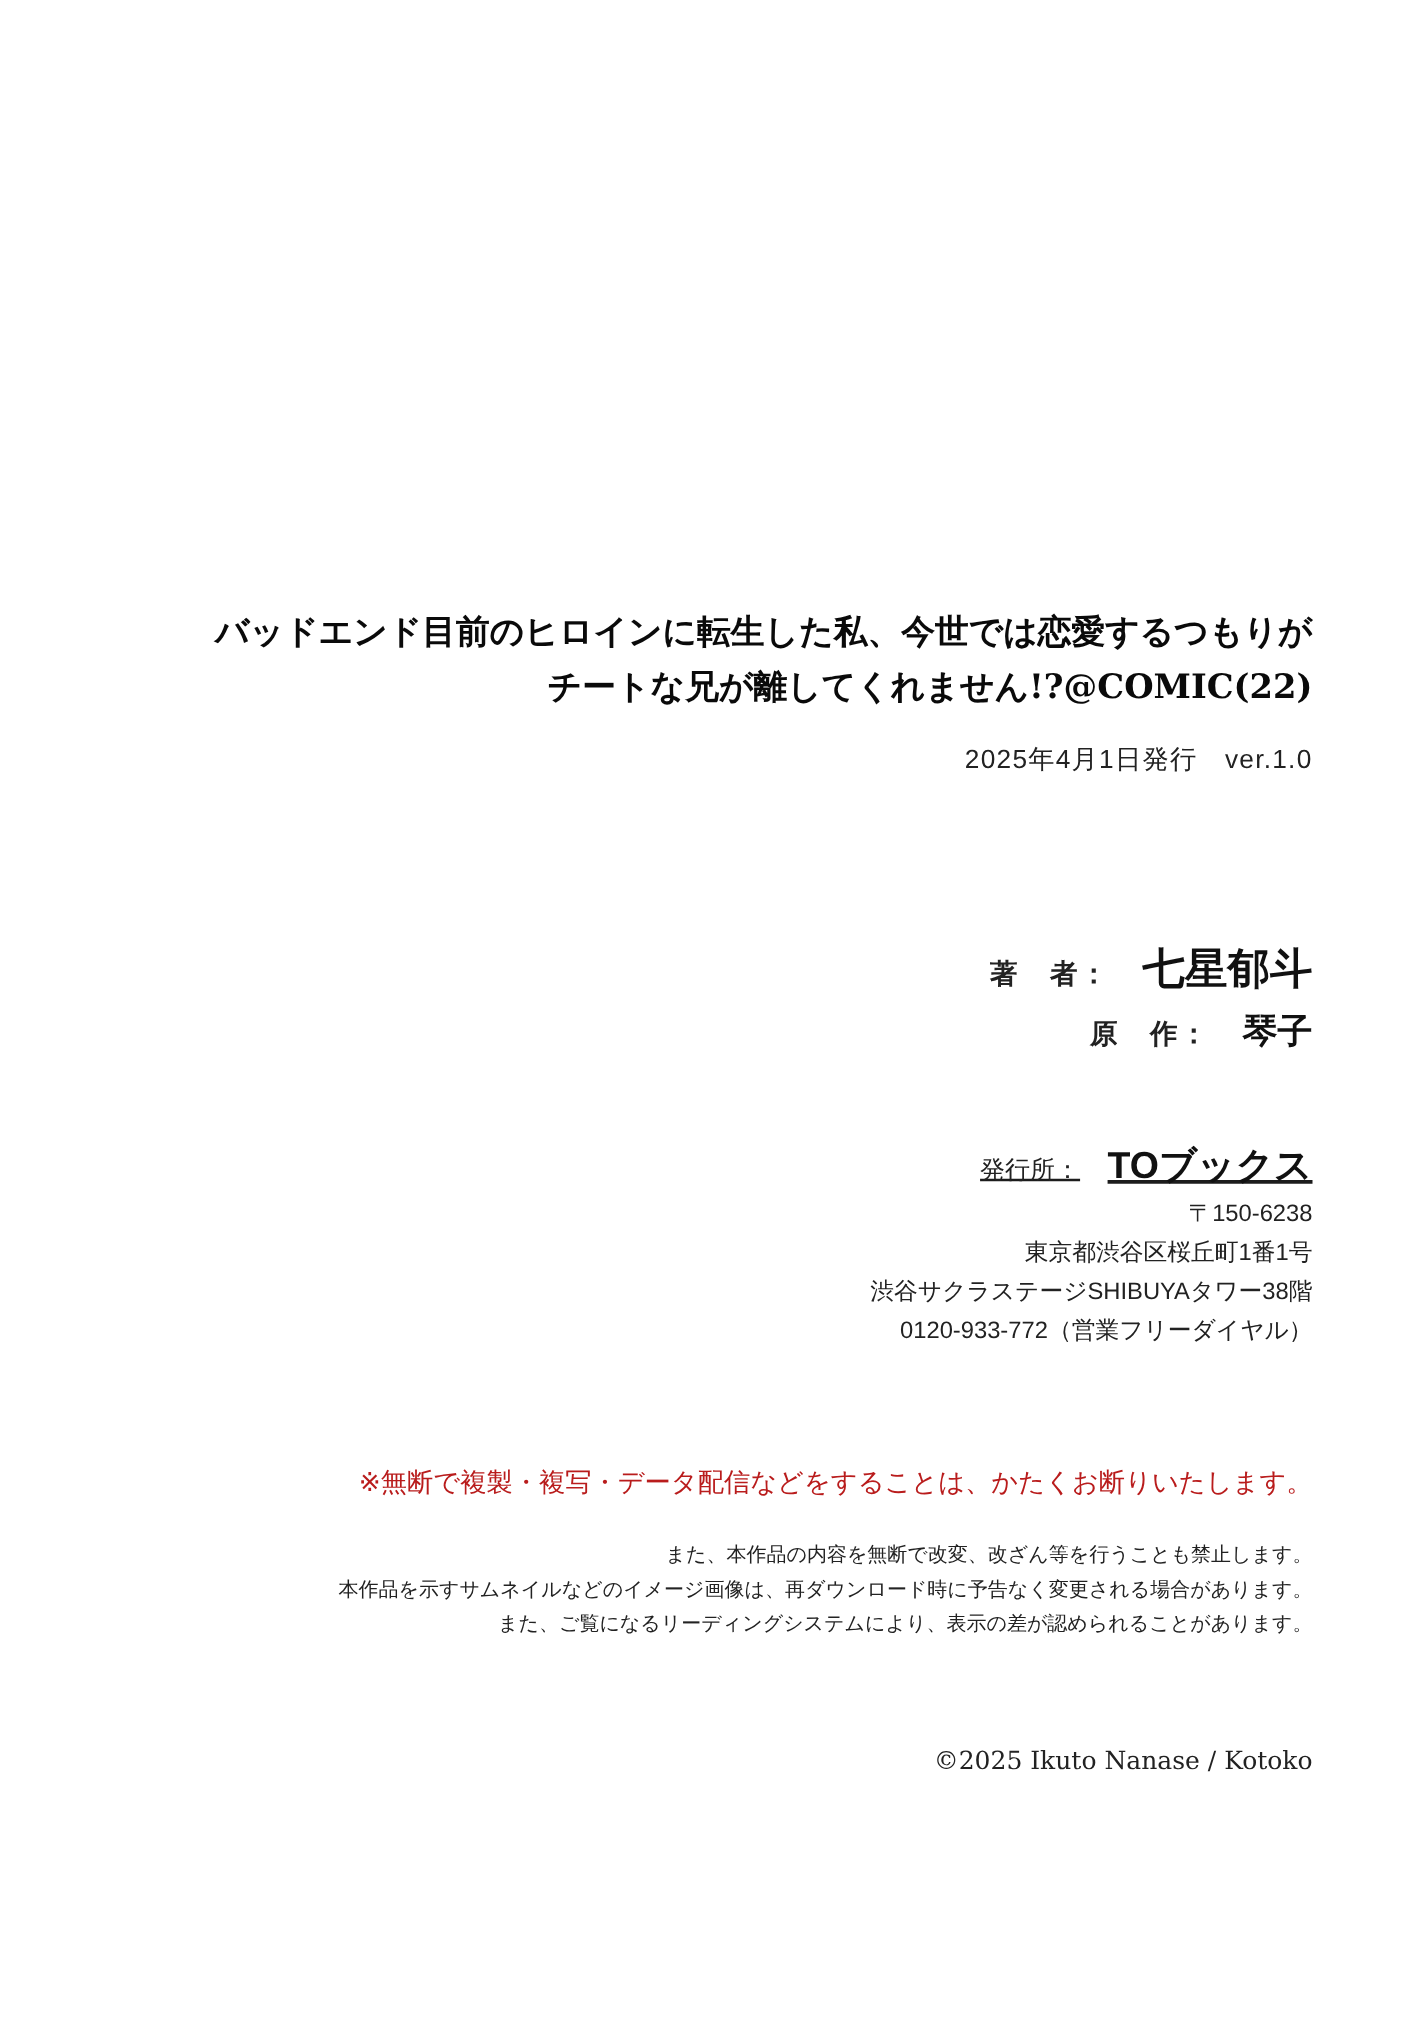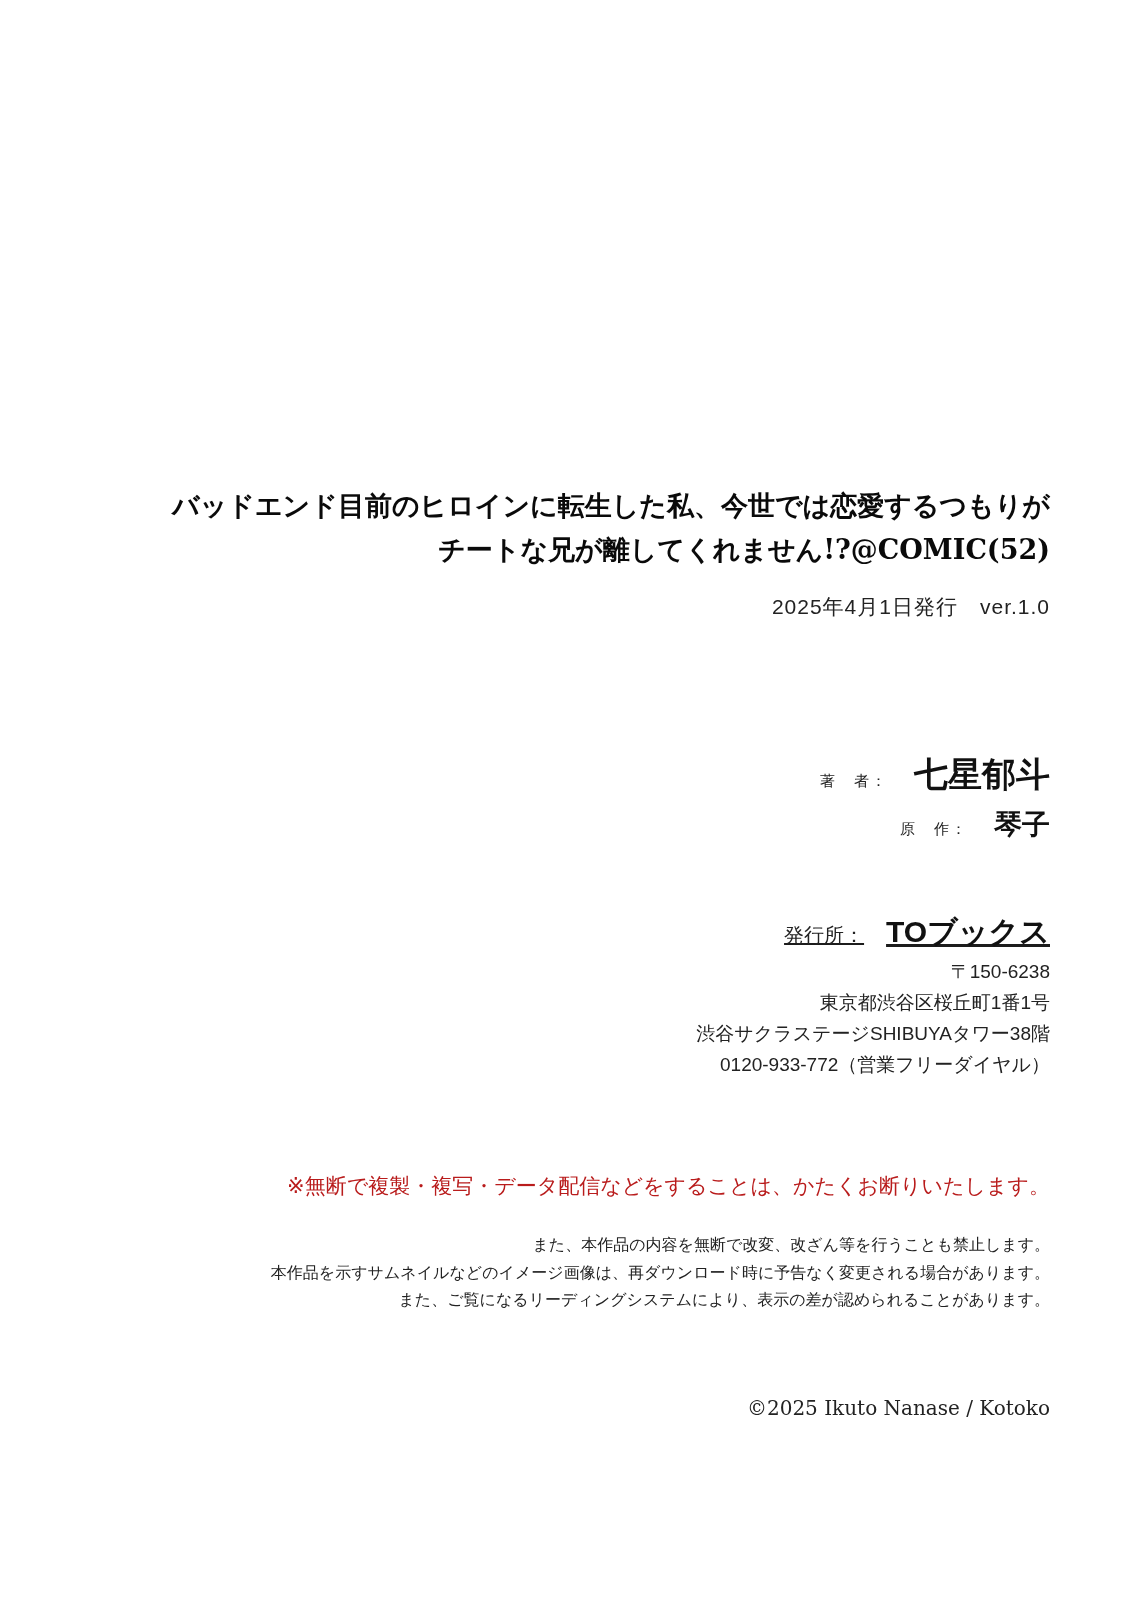--- a/index.html
+++ b/index.html
@@ -29,21 +29,21 @@
   .edition-line {
     top: 593px;
     font-size: 21px;
     letter-spacing: 1px;
     color: #222222;
     text-align: center;
   }
   .credit-row { display: flex; justify-content: flex-end; align-items: baseline; }
   .credit-author { top: 752px; }
   .credit-original { top: 806px; }
-  .credit-label { font-size: 15px; color: #222222; margin-right: 26px; letter-spacing: 2px; }
+  .credit-label { font-size: 22px; color: #222222; margin-right: 26px; letter-spacing: 2px; font-weight: bold; }
   .credit-author .credit-name { font-size: 34px; font-weight: 700; color: #111111; }
   .credit-original .credit-name { font-size: 28px; font-weight: 700; color: #111111; }
   .publisher-row { top: 912px; text-decoration: underline; }
   .publisher-label { font-size: 20px; color: #222222; margin-right: 22px; }
   .publisher-name { font-size: 30px; font-weight: 700; color: #111111; }
   .publisher-address {
     top: 956px;
     font-size: 19px;
     line-height: 31px;
     color: #222222;
@@ -67,21 +67,21 @@
     text-align: center;
   }
 </style>
 </head>
 <body>
 
 <div class="page">
 
   <div class="abs title-block">
     <div>バッドエンド目前のヒロインに転生した私、今世では恋愛するつもりが</div>
-    <div>チートな兄が離してくれません!?@COMIC(52)</div>
+    <div>チートな兄が離してくれません!?@COMIC(22)</div>
   </div>
 
   <div class="abs edition-line">2025年4月1日発行　ver.1.0</div>
 
   <div class="abs credit-row credit-author">
     <span class="credit-label">著　者：</span>
     <span class="credit-name">七星郁斗</span>
   </div>
 
   <div class="abs credit-row credit-original">

